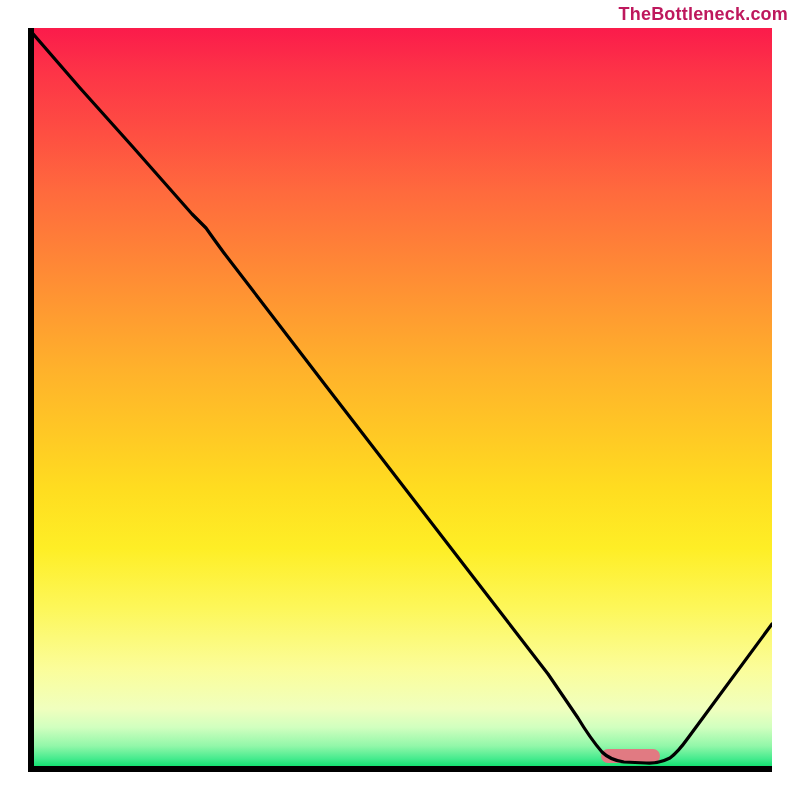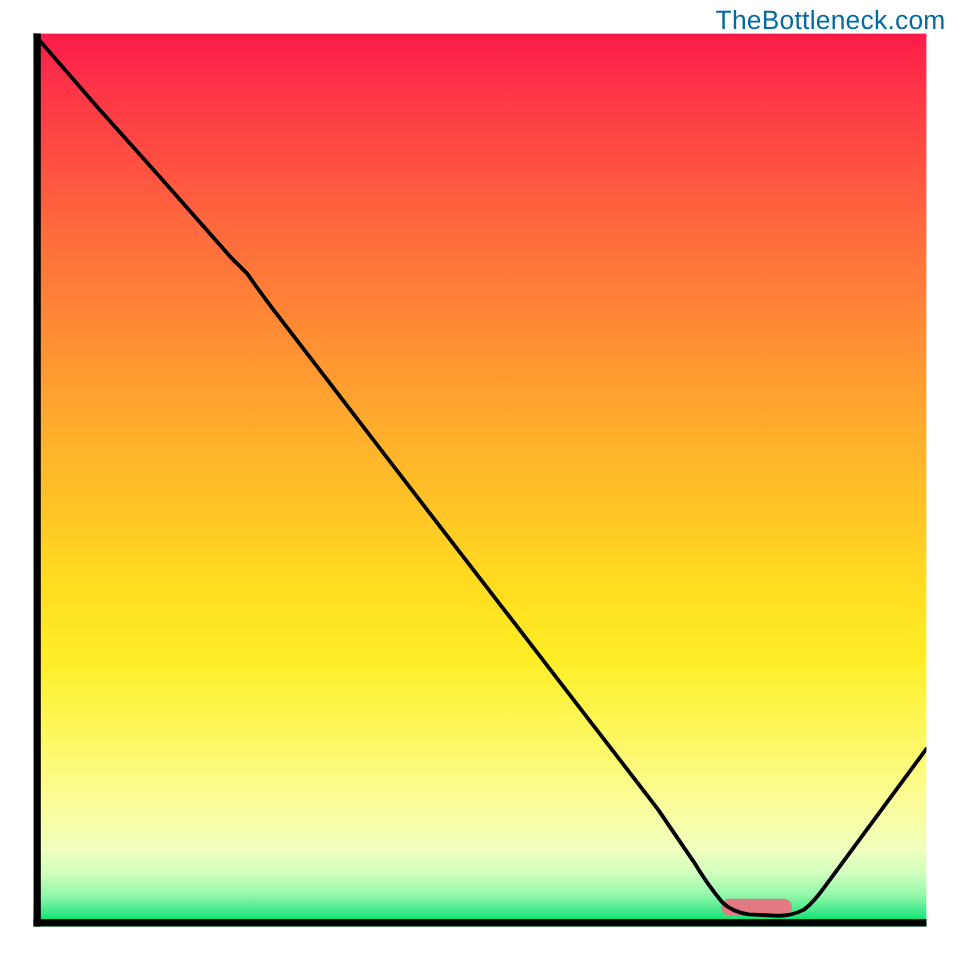--- a/index.html
+++ b/index.html
@@ -8,23 +8,24 @@
     height: 800px;
     background: #ffffff;
     font-family: Arial, Helvetica, sans-serif;
     position: relative;
     overflow: hidden;
   }
   .watermark {
     position: absolute;
     top: 4px;
     right: 12px;
-    font-size: 22px;
-    color: #0369a1;
+    font-size: 18px;
+    color: #be185d;
     letter-spacing: 0.2px;
+    font-weight: bold;
   }
   .chart-container {
     position: absolute;
     top: 28px;
     left: 28px;
     width: 744px;
     height: 744px;
   }
   .plot-area {
     position: absolute;

